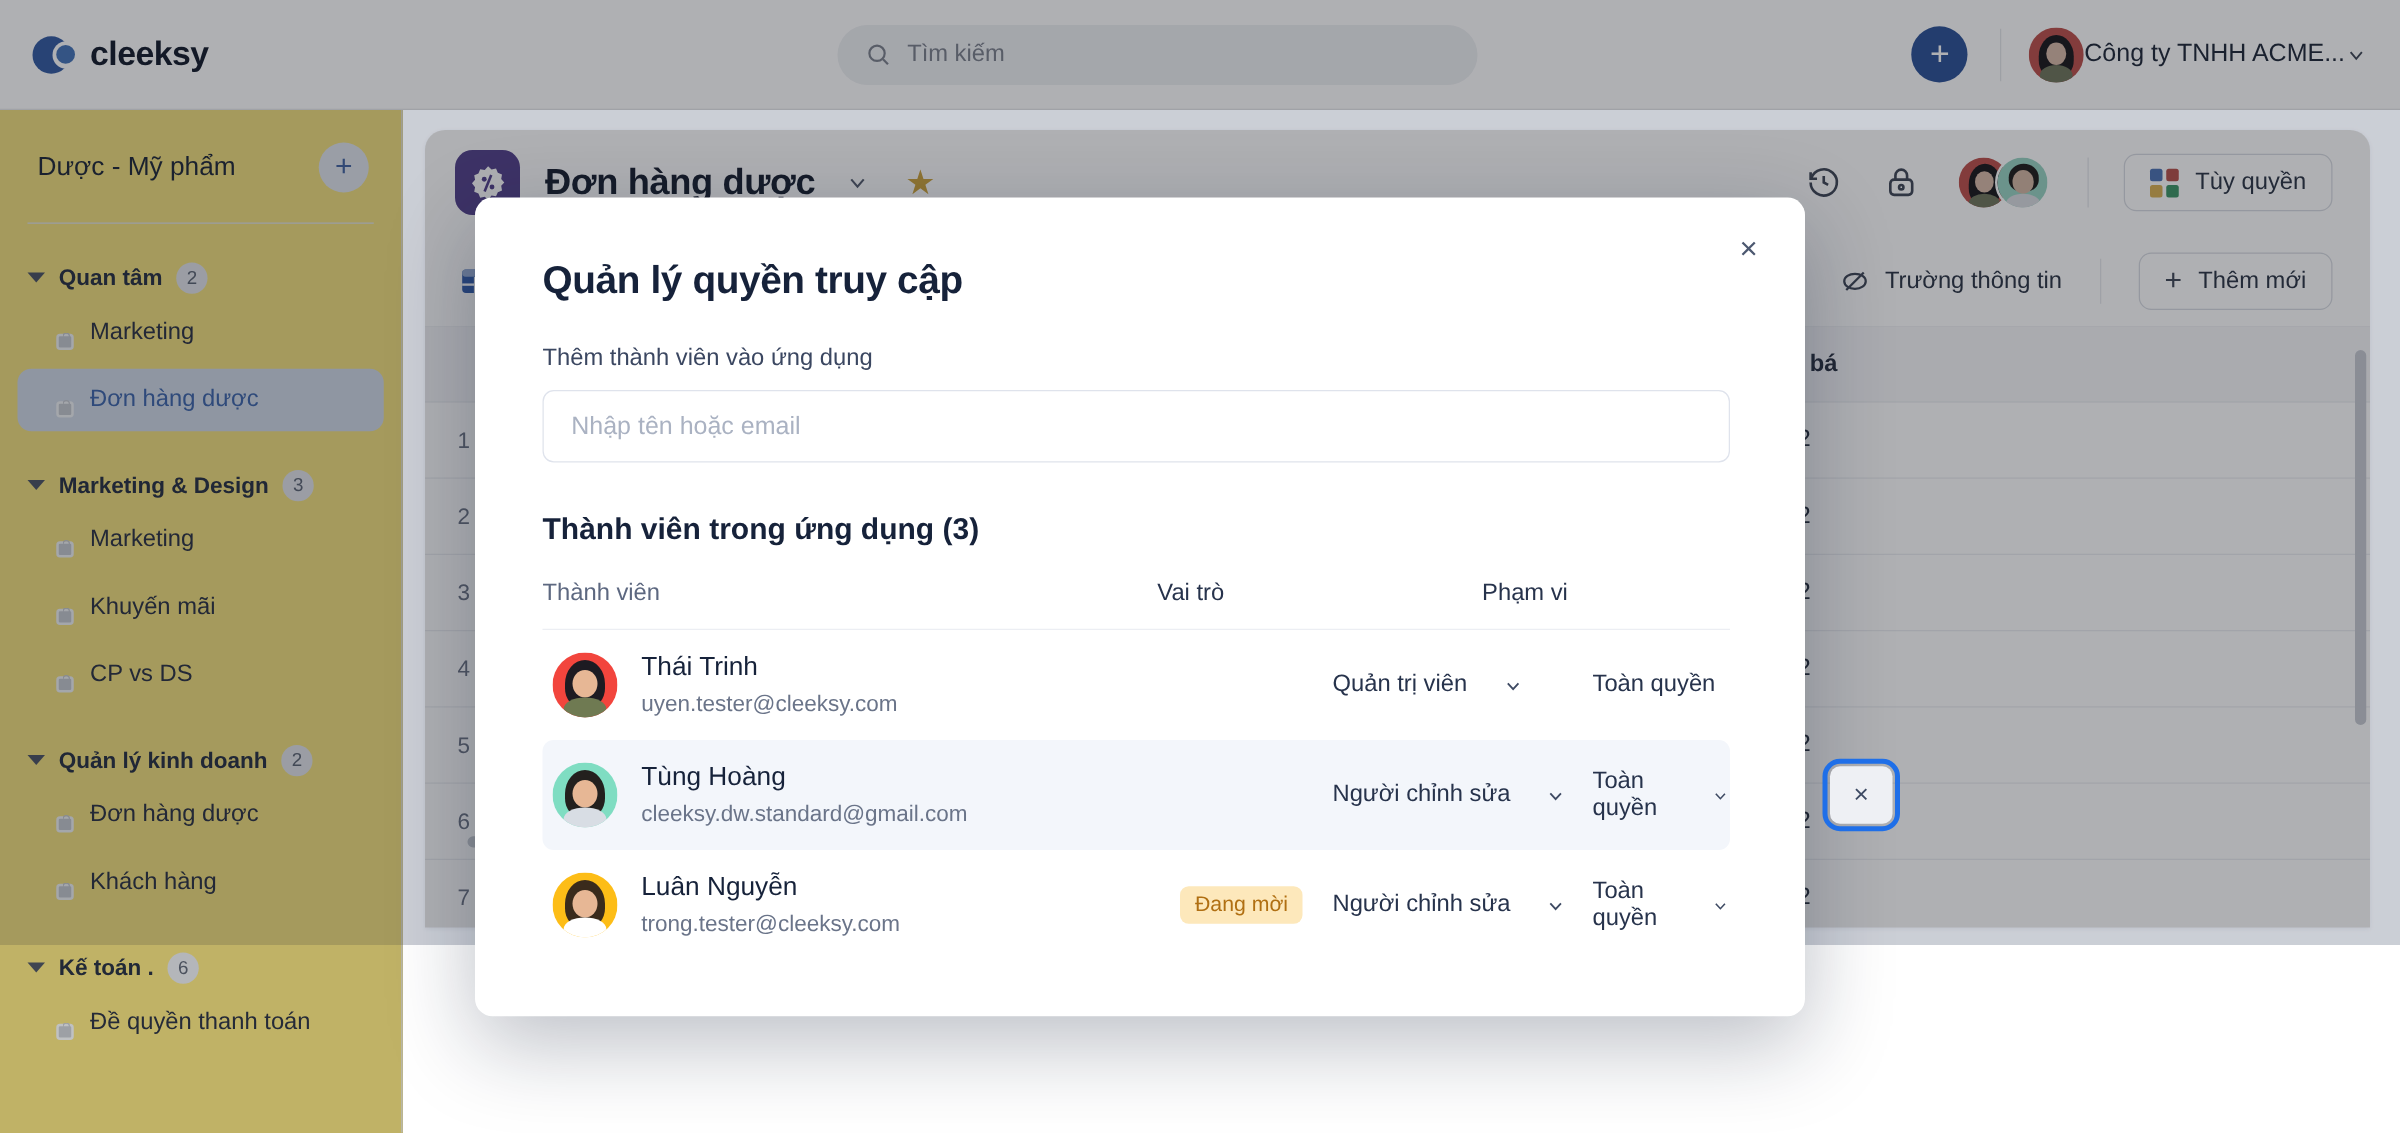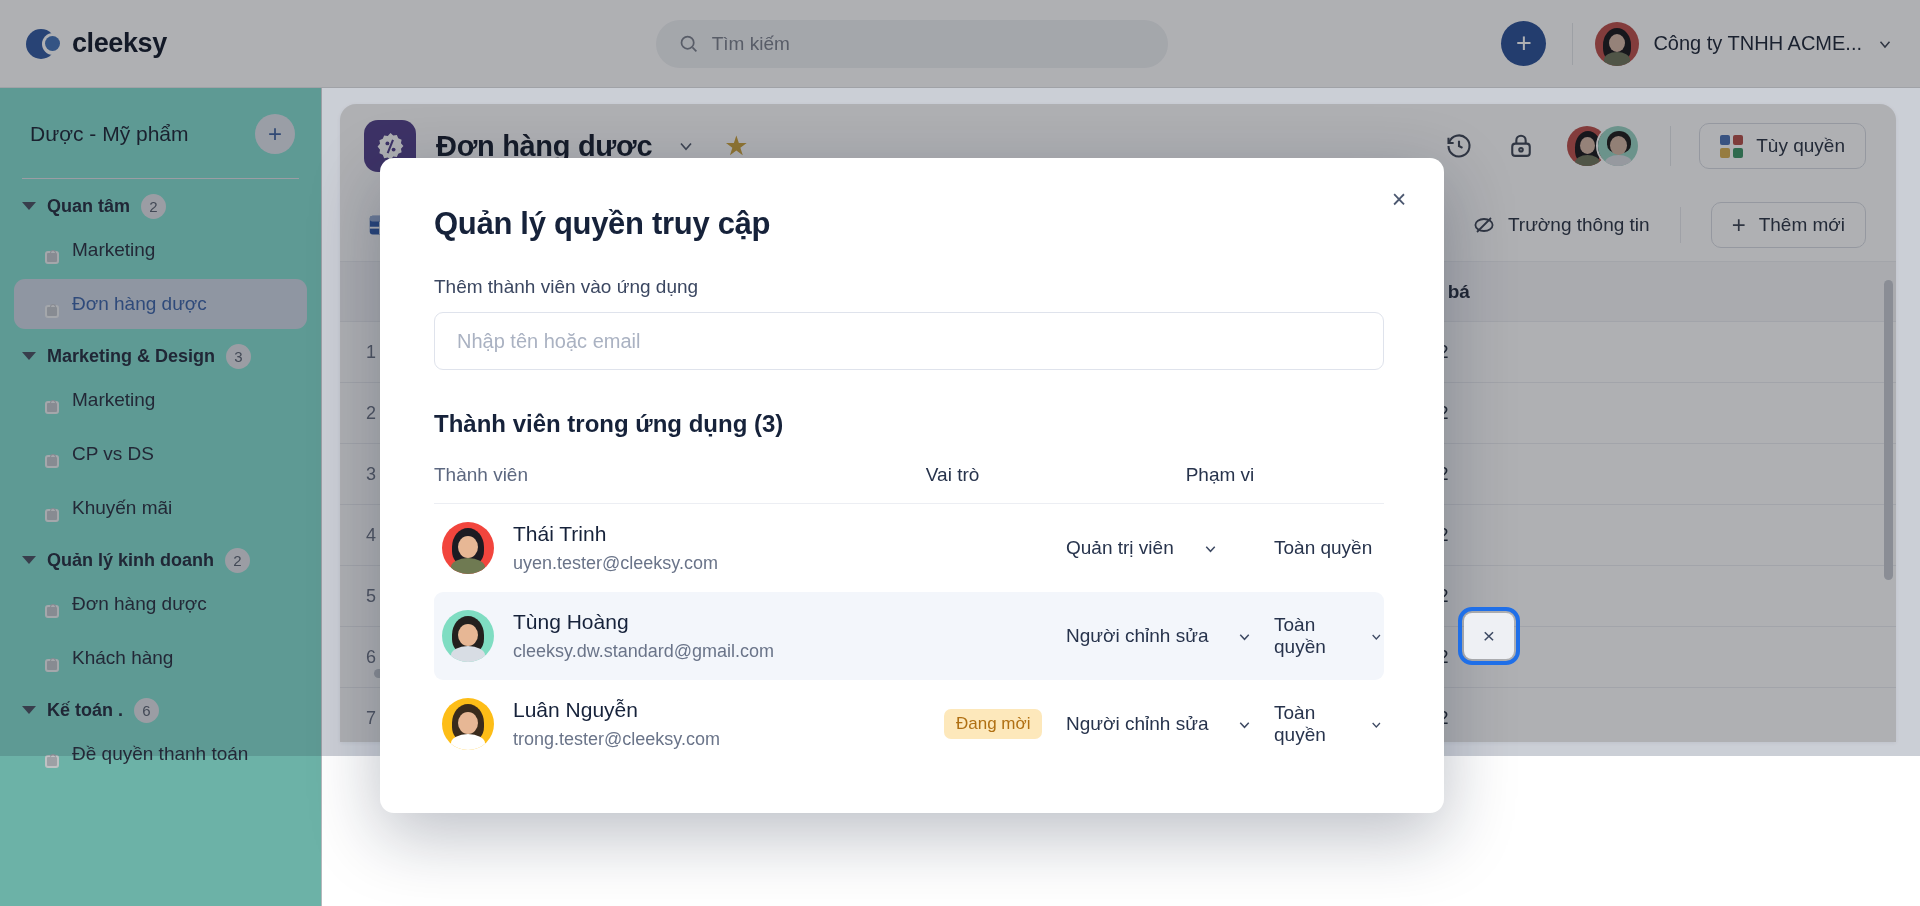--- a/index.html
+++ b/index.html
@@ -53,49 +53,49 @@
   .sicon { width: 21px; height: 21px; display: block; }
 
   .topright { display: flex; align-items: center; gap: 0; padding-right: 26px; }
   .plus-btn {
     width: 45px; height: 45px; border-radius: 50%; background: #1a56c4;
     display: flex; align-items: center; justify-content: center;
     color: #fff; font-size: 27px; font-weight: 300; line-height: 1;
     margin-right: 26px;
   }
   .vdiv { width: 1px; height: 42px; background: #e3e7ee; margin-right: 22px; }
-  .org { display: flex; align-items: center; gap: 14px; }
+  .org { display: flex; align-items: center; }
   .org-name { font-size: 20px; color: #1d2b45; }
   .chev { width: 18px; height: 18px; }
 
   
   .av { border-radius: 50%; overflow: hidden; position: relative; flex: none; }
   .av .bg { position: absolute; inset: 0; }
   .av .head { position: absolute; border-radius: 50%; }
   .av .body { position: absolute; border-radius: 50% 50% 0 0; }
   .av .hair { position: absolute; border-radius: 50% 50% 40% 40%; }
 
   
   .sidebar {
     position: absolute; left: 0; top: 88px; width: 322px; height: 818px;
-    background: #5eead4; border-right: 1px solid #e2e6ee;
+    background: #fde047; border-right: 1px solid #e2e6ee;
   }
   .ws-row {
     display: flex; align-items: center; justify-content: space-between;
     padding: 26px 26px 24px 30px;
   }
   .ws-name { font-size: 21px; color: #1d2b45; }
   .ws-add {
     width: 40px; height: 40px; border-radius: 50%; background: #dde5f2;
     display: flex; align-items: center; justify-content: center;
     color: #3268c9; font-size: 24px; font-weight: 300; line-height: 1;
   }
   .ws-sep { height: 1px; background: #dfe4ec; margin: 0 22px; }
 
-  .group { margin-top: 12px; }
+  .group { margin-top: 28px; }
   .group-head {
     display: flex; align-items: center; gap: 11px;
     padding: 0 26px 0 22px; height: 30px;
   }
   .caret {
     width: 0; height: 0; border-left: 7px solid transparent;
     border-right: 7px solid transparent; border-top: 8px solid #4a5670;
   }
   .group-title { font-size: 18px; font-weight: 700; color: #253350; }
   .group-count {
@@ -309,26 +309,26 @@
             <div class="group-head">
               <span class="caret"></span>
               <span class="group-title">Marketing &amp; Design</span>
               <span class="group-count">3</span>
             </div>
             <div class="nav-item">
               <span class="app-ico"><span class="sq" style="background: rgb(14, 148, 148);"></span><span class="lk"></span></span>
               <span class="nav-label">Marketing</span>
             </div>
             <div class="nav-item">
+              <span class="app-ico"><span class="sq" style="background: rgb(224, 165, 141);"></span><span class="lk"></span></span>
+              <span class="nav-label">Khuyến mãi</span>
+            </div>
+            <div class="nav-item">
               <span class="app-ico"><span class="sq" style="background: rgb(31, 99, 222);"></span><span class="lk"></span></span>
               <span class="nav-label">CP vs DS</span>
-            </div>
-            <div class="nav-item">
-              <span class="app-ico"><span class="sq" style="background: rgb(224, 165, 141);"></span><span class="lk"></span></span>
-              <span class="nav-label">Khuyến mãi</span>
             </div>
           </div>
           <div class="group">
             <div class="group-head">
               <span class="caret"></span>
               <span class="group-title">Quản lý kinh doanh</span>
               <span class="group-count">2</span>
             </div>
             <div class="nav-item">
               <span class="app-ico"><span class="sq" style="background: rgb(107, 52, 214);"></span><span class="lk"></span></span>

